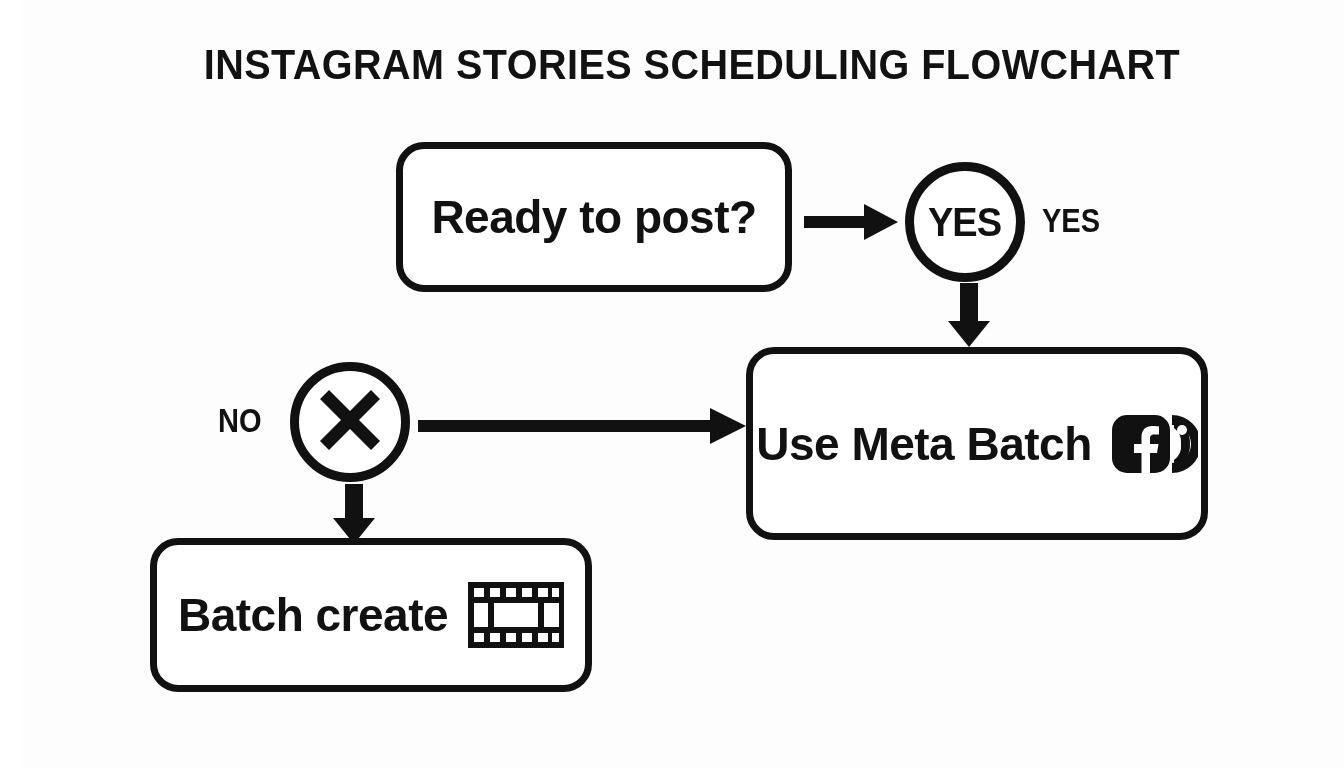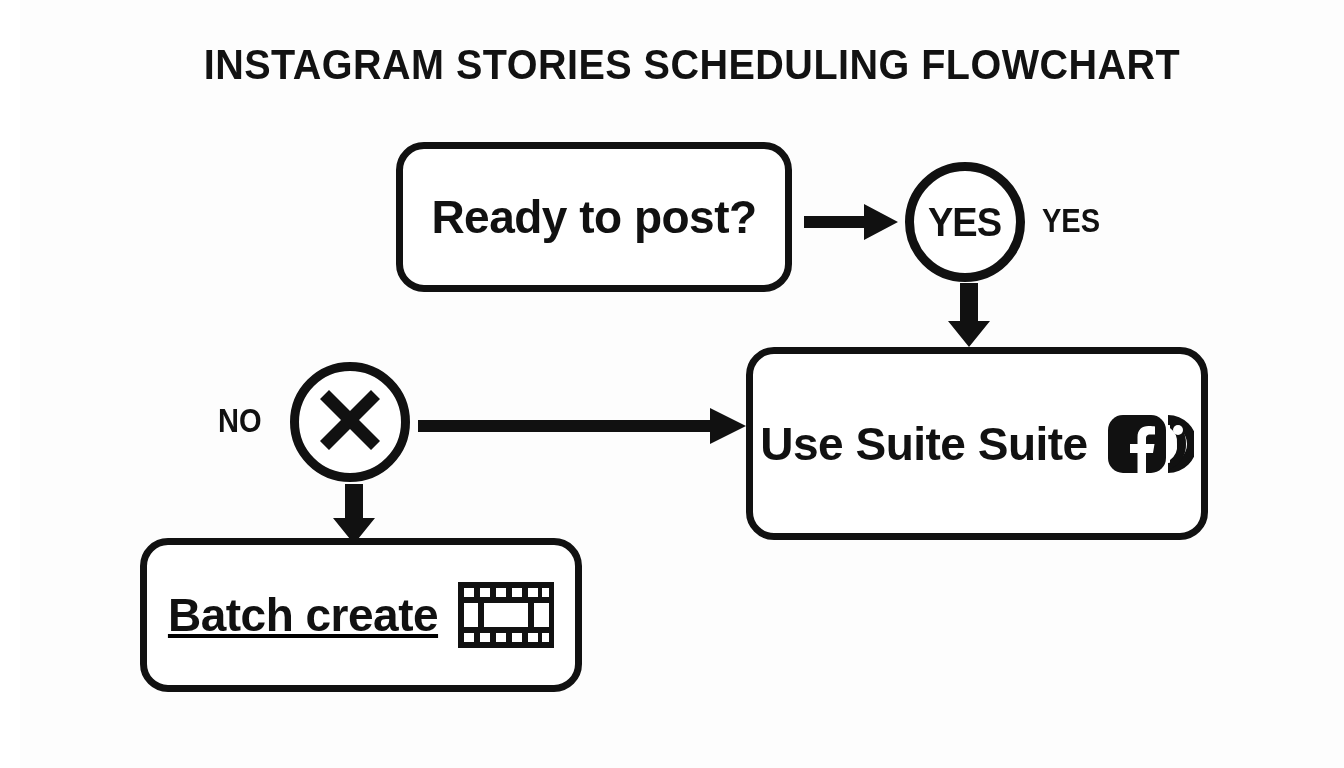--- a/index.html
+++ b/index.html
@@ -46,21 +46,21 @@
   .node-label {
     font-family: "Liberation Sans", sans-serif;
     font-weight: bold;
     font-size: 46px;
     color: #111111;
     white-space: nowrap;
     letter-spacing: -0.5px;
   }
   #box-ready   { left: 376px; top: 142px; width: 396px; height: 150px; }
   #box-meta    { left: 726px; top: 347px; width: 462px; height: 193px; }
-  #box-batch   { left: 120px; top: 538px; width: 442px; height: 154px; text-decoration: underline; }
+  #box-batch   { left: 130px; top: 538px; width: 442px; height: 154px; }
 
   .box-content {
     display: flex;
     align-items: center;
     gap: 20px;
     text-align: center;
   }
 
   
   .node-circle {
@@ -160,21 +160,21 @@
   </div>
 
   <div class="arrow" id="arrow-no-batch">
     <svg width="48" height="62" viewBox="0 0 48 62">
       <path d="M15 0 H33 V34 H45 L24 60 L3 34 H15 Z" fill="#111111"></path>
     </svg>
   </div>
 
   <div class="node-box" id="box-meta">
     <div class="box-content">
-      <span class="node-label">Use Suite Suite</span>
+      <span class="node-label">Use Meta Batch</span>
       <span class="icon-meta">
         <svg viewBox="0 0 86 62" width="86" height="62">
 
           <rect x="0" y="2" width="58" height="58" rx="15" ry="15" fill="#111111"></rect>
           <path d="M38 60 V40 H45 L46.5 31 H38 V26 C38 23.4 38.8 21.6 42.5 21.6 H47 V13.5
                    C46.2 13.4 43.5 13.1 40.4 13.1 C33.9 13.1 29.5 17 29.5 24.2 V31 H22 V40 H29.5 V60 Z" fill="#ffffff"></path>
 
           <path d="M60 2 A29 29 0 0 1 60 60 L60 50 A19 19 0 0 0 60 12 Z" fill="#111111"></path>
           <path d="M62 6 A26 26 0 0 1 78 31 A26 26 0 0 1 62 56 L62 47
                    A17.5 17.5 0 0 0 69 31 A17.5 17.5 0 0 0 62 15 Z" fill="#111111"></path>

